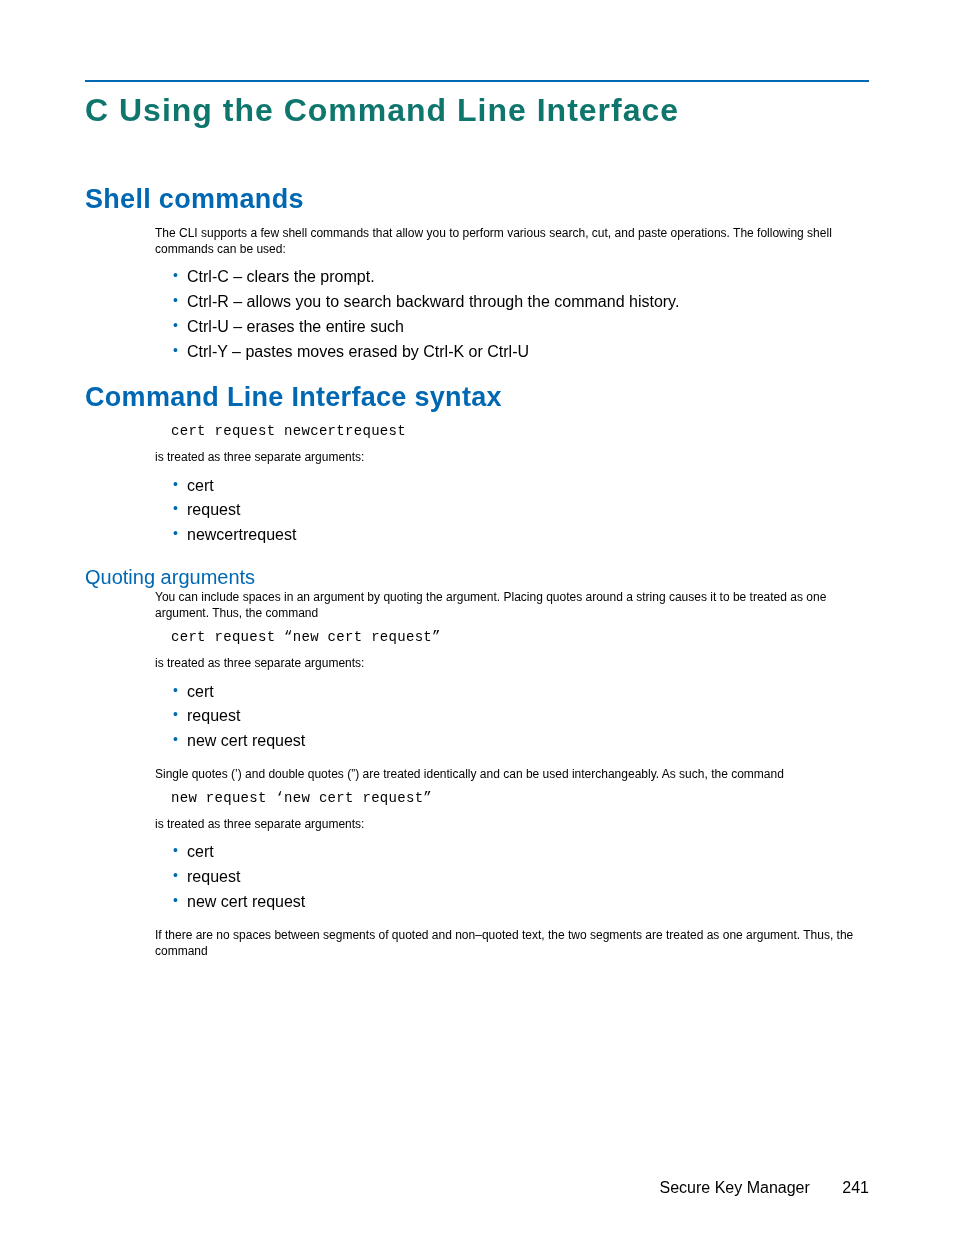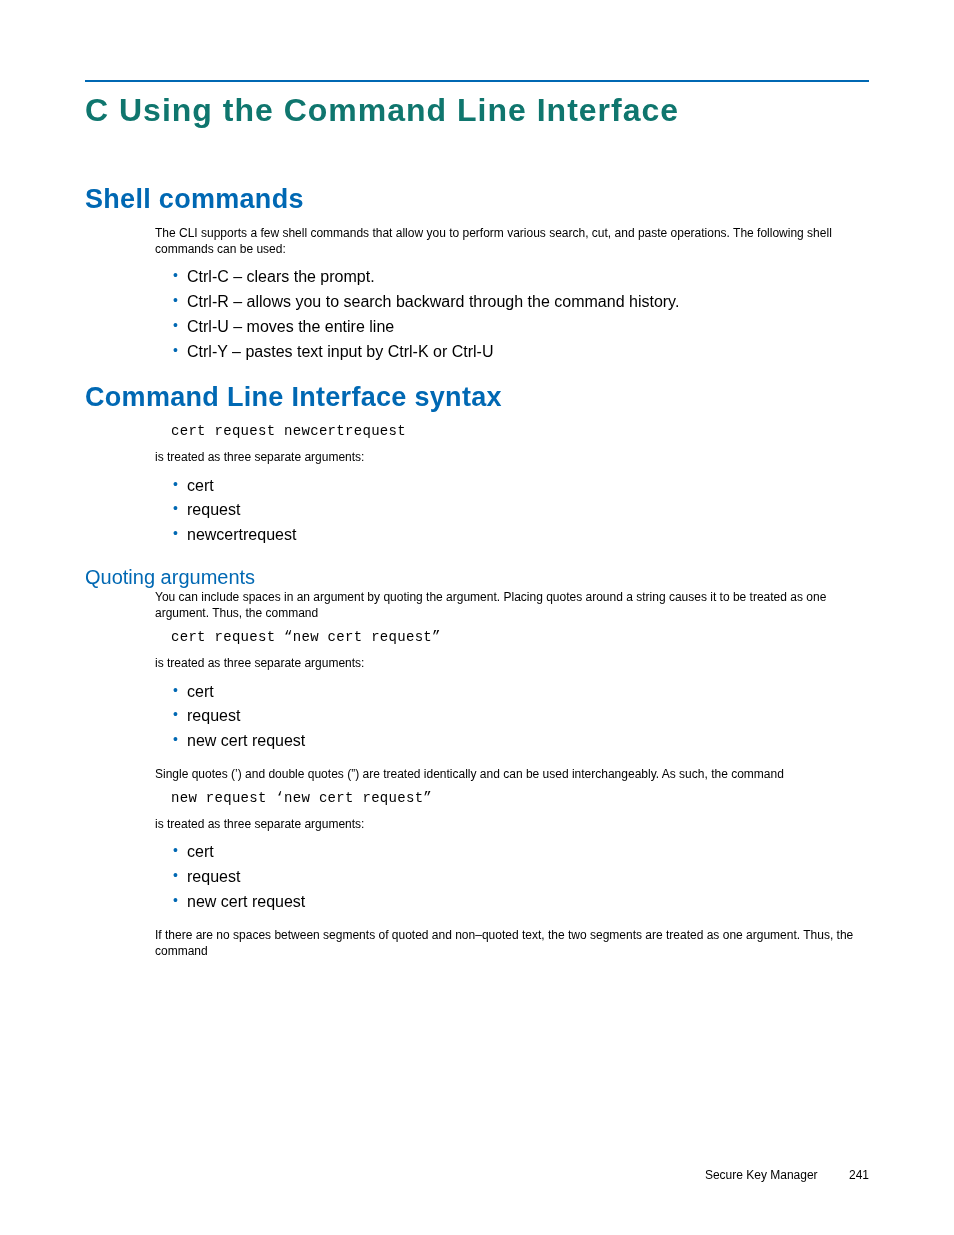--- a/index.html
+++ b/index.html
@@ -67,43 +67,43 @@
   }
   .code {
     font-family: "Courier New", monospace;
     font-size: 14px;
     margin: 8px 0 10px 16px;
     letter-spacing: 0.3px;
   }
   .section2 { margin-top: 18px; }
   .footer {
     position: absolute;
-    bottom: 53px;
+    bottom: 38px;
     right: 85px;
-    font-size: 12px;
+    font-size: 16px;
   }
   .footer-page {
     margin-left: 28px;
   }
 </style>
 </head>
 <body>
 
 <div class="page">
   <div class="top-rule"></div>
   <h1>C Using the Command Line Interface</h1>
 
   <h2>Shell commands</h2>
   <div class="body-indent">
     <p>The CLI supports a few shell commands that allow you to perform various search, cut, and paste operations. The following shell commands can be used:</p>
     <ul>
       <li>Ctrl-C – clears the prompt.</li>
       <li>Ctrl-R – allows you to search backward through the command history.</li>
-      <li>Ctrl-U – moves the entire line</li>
-      <li>Ctrl-Y – pastes text input by Ctrl-K or Ctrl-U</li>
+      <li>Ctrl-U – erases the entire such</li>
+      <li>Ctrl-Y – pastes moves erased by Ctrl-K or Ctrl-U</li>
     </ul>
   </div>
 
   <div class="section2">
     <h2>Command Line Interface syntax</h2>
     <div class="body-indent">
       <div class="code">cert request newcertrequest</div>
       <p>is treated as three separate arguments:</p>
       <ul>
         <li>cert</li>

